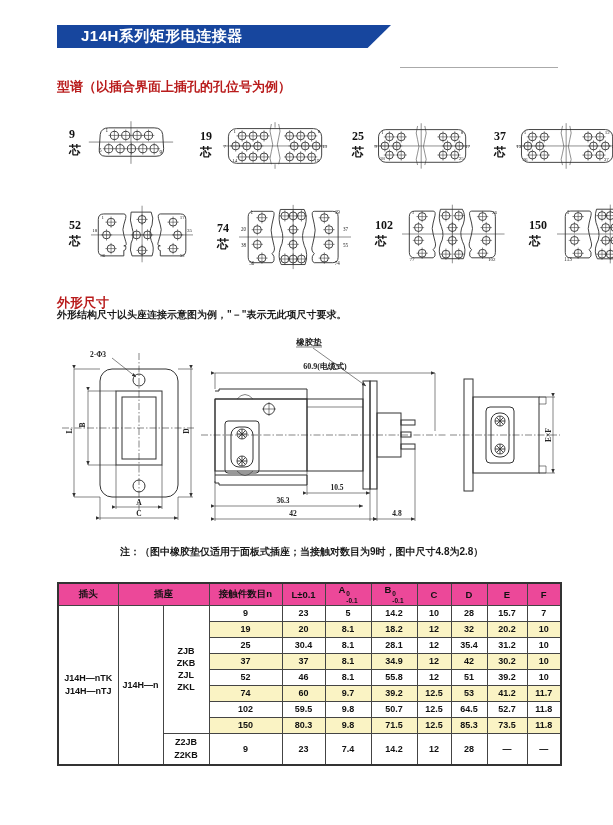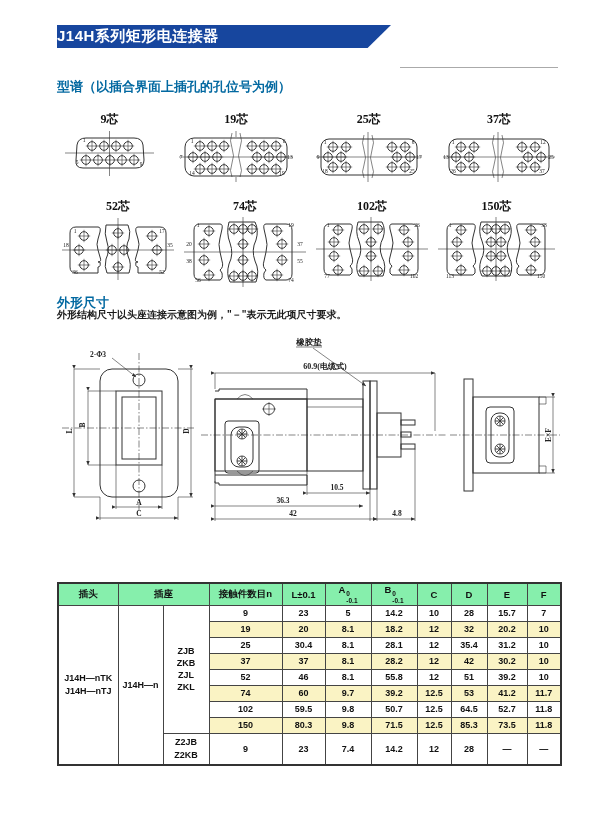--- a/index.html
+++ b/index.html
@@ -1,45 +1,45 @@
 <!DOCTYPE html>
 <html><head>
 <meta charset="utf-8">
 <style>
   html,body{margin:0;padding:0;background:#e8e8e8;}
   .page{position:relative;width:613px;height:825px;background:#ffffff;overflow:hidden;
         font-family:"Liberation Sans","DejaVu Sans",sans-serif;color:#1a1a1a;}
   
   .banner{position:absolute;top:25px;left:57px;width:334px;height:23px;background:#17469E;
           clip-path:polygon(0 0,100% 0,93% 100%,0 100%);display:flex;align-items:center;}
-  .banner span{color:#fff;font-size:15px;font-weight:bold;padding-left:0;letter-spacing:.5px;}
+  .banner span{color:#fff;font-size:15px;font-weight:bold;padding-left:24px;letter-spacing:.5px;}
   .header-rule{position:absolute;top:67px;left:400px;width:158px;border-top:1px solid #aaa;}
   
-  .sec-head{position:absolute;left:57px;margin:0;font-size:13px;font-weight:bold;color:#0369a1;}
+  .sec-head{position:absolute;left:57px;margin:0;font-size:13px;font-weight:bold;color:#b91c1c;}
   .desc,.note{position:absolute;margin:0;font-size:10px;font-weight:bold;color:#1a1a1a;}
   
   .conn-area{position:absolute;top:106px;left:57px;width:503px;}
   .conn-row{display:flex;justify-content:space-between;align-items:flex-start;margin-bottom:4px;}
-  .conn-fig{margin:5px;display:flex;flex-direction:column;align-items:center;}
+  .conn-fig{margin:12px;display:flex;flex-direction:row;align-items:center;}
   .conn-fig figcaption{font-size:12px;font-weight:bold;font-family:"Liberation Serif","DejaVu Serif",serif;
                        color:#111;margin-bottom:1px;}
   svg.line-art{stroke:#333;fill:none;stroke-width:1;}
   svg.line-art text{stroke:none;fill:#222;font-family:"Liberation Serif","DejaVu Serif",serif;}
   .pin-label{font-size:5.5px;text-anchor:middle;}
   .dim-label{font-size:7.5px;text-anchor:middle;font-weight:bold;}
   .thin{stroke-width:.6;}
   .cl{stroke-width:.6;stroke-dasharray:7 2 1.5 2;}
   
   .drawing{position:absolute;top:333px;left:57px;width:503px;height:205px;}
   
   table.dims{position:absolute;top:582px;left:57px;width:503px;border-collapse:collapse;table-layout:fixed;
              font-size:9px;border:2px solid #333;}
   table.dims th,table.dims td{border:1px solid #444;text-align:center;vertical-align:middle;
              padding:0;font-weight:bold;color:#111;}
-  table.dims thead th{background:#86efac;height:20px;font-size:9.5px;margin-left:48px;}
+  table.dims thead th{background:#ec4899;height:20px;font-size:9.5px;margin-left:48px;}
   td.blue{background:#5FC3EC;white-space:pre-line;line-height:1.35;}
   tr.r-data td{height:15px;background:#fff;}
   tr.alt td{background:#FAF3C4;}
   tr.last td{height:30px;}
   .tol{display:inline-flex;flex-direction:column;font-size:6.5px;line-height:1.05;
        vertical-align:-3px;text-align:left;margin-left:1px;font-weight:bold;}
 </style>
 </head>
 <body>
 
@@ -444,20 +444,21 @@
         <use href="#screw" x="50" y="116"></use>
 
         <line class="thin" x1="103" y1="64" x2="103" y2="140" marker-start="url(#arr)" marker-end="url(#arr)"></line>
         <line class="thin" x1="89" y1="64" x2="105" y2="64"></line>
           <line class="thin" x1="89" y1="140" x2="105" y2="140"></line>
         <text class="dim-label" x="101" y="102" transform="rotate(-90 101 102)">E×F</text>
       </g>
     </svg>
   </div>
 
+  <p class="note" style="top:545px;left:120px">注：（图中橡胶垫仅适用于面板式插座；当接触对数目为9时，图中尺寸4.8为2.8）</p>
 
   <table class="dims">
     <colgroup>
       <col style="width:60px">
         <col style="width:45px">
         <col style="width:46px">
         <col style="width:73px">
       <col style="width:43px">
         <col style="width:46px">
         <col style="width:46px">
@@ -521,21 +522,21 @@
           <td>28.1</td>
           <td>12</td>
           <td>35.4</td>
           <td>31.2</td>
           <td>10</td>
       </tr>
       <tr class="r-data alt">
         <td>37</td>
           <td>37</td>
           <td>8.1</td>
-          <td>28.2</td>
+          <td>34.9</td>
           <td>12</td>
           <td>42</td>
           <td>30.2</td>
           <td>10</td>
       </tr>
       <tr class="r-data">
         <td>52</td>
           <td>46</td>
           <td>8.1</td>
           <td>55.8</td>

